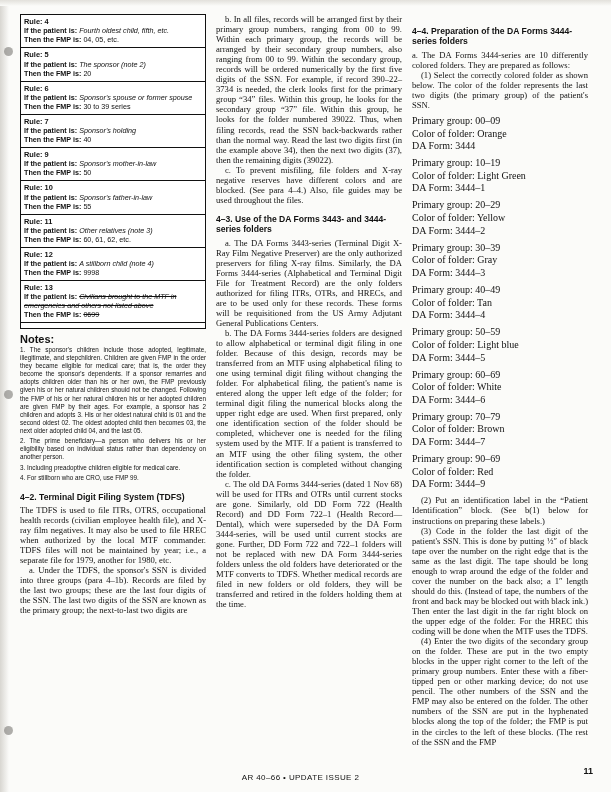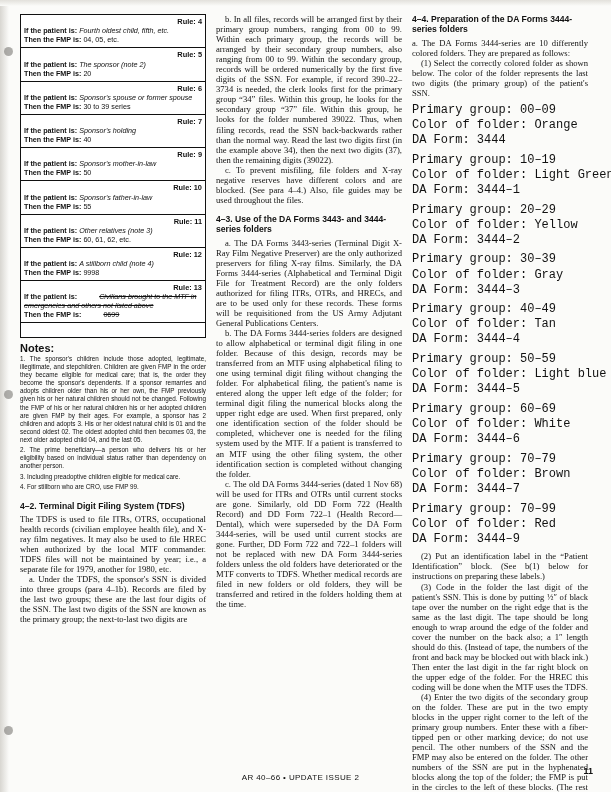--- a/index.html
+++ b/index.html
@@ -45,28 +45,27 @@
     line-height: 1.25;
     background: #fff;
   }
   .rule-row {
     border-bottom: 1px solid #111;
     padding: 2px 3px 3px 3px;
   }
   .rule-num {
     font-weight: bold;
     font-size: 7.4px;
-    text-align: right;
   }
   .rule-line {
     white-space: normal;
   }
   .rule-line b { font-weight: bold; }
   .rule-line i { font-style: italic; }
-  .strike { text-decoration: line-through; margin-left: 20px; }
+  .strike { text-decoration: line-through; }
 
   
   .notes-title {
     font-family: "Liberation Sans", sans-serif;
     font-weight: bold;
     font-size: 11px;
     margin-top: 4px;
     margin-bottom: 1px;
   }
   .notes {
@@ -94,22 +93,22 @@
     line-height: 1.17;
     text-align: justify;
     margin: 0 0 0 0;
     text-indent: 9px;
     hyphens: auto;
   }
   p.body.noind { text-indent: 0; }
 
   
   .fgroup {
-    font-family: Liberation Mono, monospace;
-    font-size: 12px;
+    font-family: Liberation Serif, serif;
+    font-size: 10px;
     line-height: 1.26;
     margin-bottom: 4.5px;
   }
   .fgroup div { white-space: nowrap; }
 
   
   .footer {
     position: absolute;
     left: 0;
     right: 10px;
@@ -247,21 +246,21 @@
       <p class="body">b. In all files, records will be arranged first by their primary group numbers, ranging from 00 to 99. Within each primary group, the records will be arranged by their secondary group numbers, also ranging from 00 to 99. Within the secondary group, records will be ordered numerically by the first five digits of the SSN. For example, if record 390–22–3734 is needed, the clerk looks first for the primary group “34” files. Within this group, he looks for the secondary group “37” file. Within this group, he looks for the folder numbered 39022. Thus, when filing records, read the SSN back-backwards rather than the normal way. Read the last two digits first (in the example above 34), then the next two digits (37), then the remaining digits (39022).</p>
       <p class="body">c. To prevent misfiling, file folders and X-ray negative reserves have different colors and are blocked. (See para 4–4.) Also, file guides may be used throughout the files.</p>
 
       <h2 class="sect">4–3. Use of the DA Forms 3443- and 3444-series folders</h2>
       <p class="body">a. The DA Forms 3443-series (Terminal Digit X-Ray Film Negative Preserver) are the only authorized preservers for filing X-ray films. Similarly, the DA Forms 3444-series (Alphabetical and Terminal Digit File for Treatment Record) are the only folders authorized for filing ITRs, OTRs, and HRECs, and are to be used only for these records. These forms will be requisitioned from the US Army Adjutant General Publications Centers.</p>
       <p class="body">b. The DA Forms 3444-series folders are designed to allow alphabetical or terminal digit filing in one folder. Because of this design, records may be transferred from an MTF using alphabetical filing to one using terminal digit filing without changing the folder. For alphabetical filing, the patient's name is entered along the upper left edge of the folder; for terminal digit filing the numerical blocks along the upper right edge are used. When first prepared, only one identification section of the folder should be completed, whichever one is needed for the filing system used by the MTF. If a patient is transferred to an MTF using the other filing system, the other identification section is completed without changing the folder.</p>
       <p class="body">c. The old DA Forms 3444-series (dated 1 Nov 68) will be used for ITRs and OTRs until current stocks are gone. Similarly, old DD Form 722 (Health Record) and DD Form 722–1 (Health Record—Dental), which were superseded by the DA Form 3444-series, will be used until current stocks are gone. Further, DD Form 722 and 722–1 folders will not be replaced with new DA Form 3444-series folders unless the old folders have deteriorated or the MTF converts to TDFS. Whether medical records are filed in new folders or old folders, they will be transferred and retired in the folders holding them at the time.</p>
     </div>
 
     <div class="col c3">
-      <h2 class="sect" style="margin-top:0">4–4. Preparation of the DA Forms 3444-series folders</h2>
+      <h2 class="sect" style="margin-top:12px">4–4. Preparation of the DA Forms 3444-series folders</h2>
       <p class="body noind">a. The DA Forms 3444-series are 10 differently colored folders. They are prepared as follows:</p>
       <p class="body">(1) Select the correctly colored folder as shown below. The color of the folder represents the last two digits (the primary group) of the patient's SSN.</p>
 
       <div style="height:5px"></div>
 
       <div class="fgroup">
         <div>Primary group: 00–09</div>
         <div>Color of folder: Orange</div>
         <div>DA Form: 3444</div>
       </div>
@@ -294,21 +293,21 @@
         <div>Primary group: 60–69</div>
         <div>Color of folder: White</div>
         <div>DA Form: 3444–6</div>
       </div>
       <div class="fgroup">
         <div>Primary group: 70–79</div>
         <div>Color of folder: Brown</div>
         <div>DA Form: 3444–7</div>
       </div>
       <div class="fgroup">
-        <div>Primary group: 70–99</div>
+        <div>Primary group: 90–69</div>
         <div>Color of folder: Red</div>
         <div>DA Form: 3444–9</div>
       </div>
 
       <p class="body">(2) Put an identification label in the “Patient Identification” block. (See b(1) below for instructions on preparing these labels.)</p>
       <p class="body">(3) Code in the folder the last digit of the patient's SSN. This is done by putting ½″ of black tape over the number on the right edge that is the same as the last digit. The tape should be long enough to wrap around the edge of the folder and cover the number on the back also; a 1″ length should do this. (Instead of tape, the numbers of the front and back may be blocked out with black ink.) Then enter the last digit in the far right block on the upper edge of the folder. For the HREC this coding will be done when the MTF uses the TDFS.</p>
       <p class="body">(4) Enter the two digits of the secondary group on the folder. These are put in the two empty blocks in the upper right corner to the left of the primary group numbers. Enter these with a fiber-tipped pen or other marking device; do not use pencil. The other numbers of the SSN and the FMP may also be entered on the folder. The other numbers of the SSN are put in the hyphenated blocks along the top of the folder; the FMP is put in the circles to the left of these blocks. (The rest of the SSN and the FMP</p>
     </div>
 
   </div>

